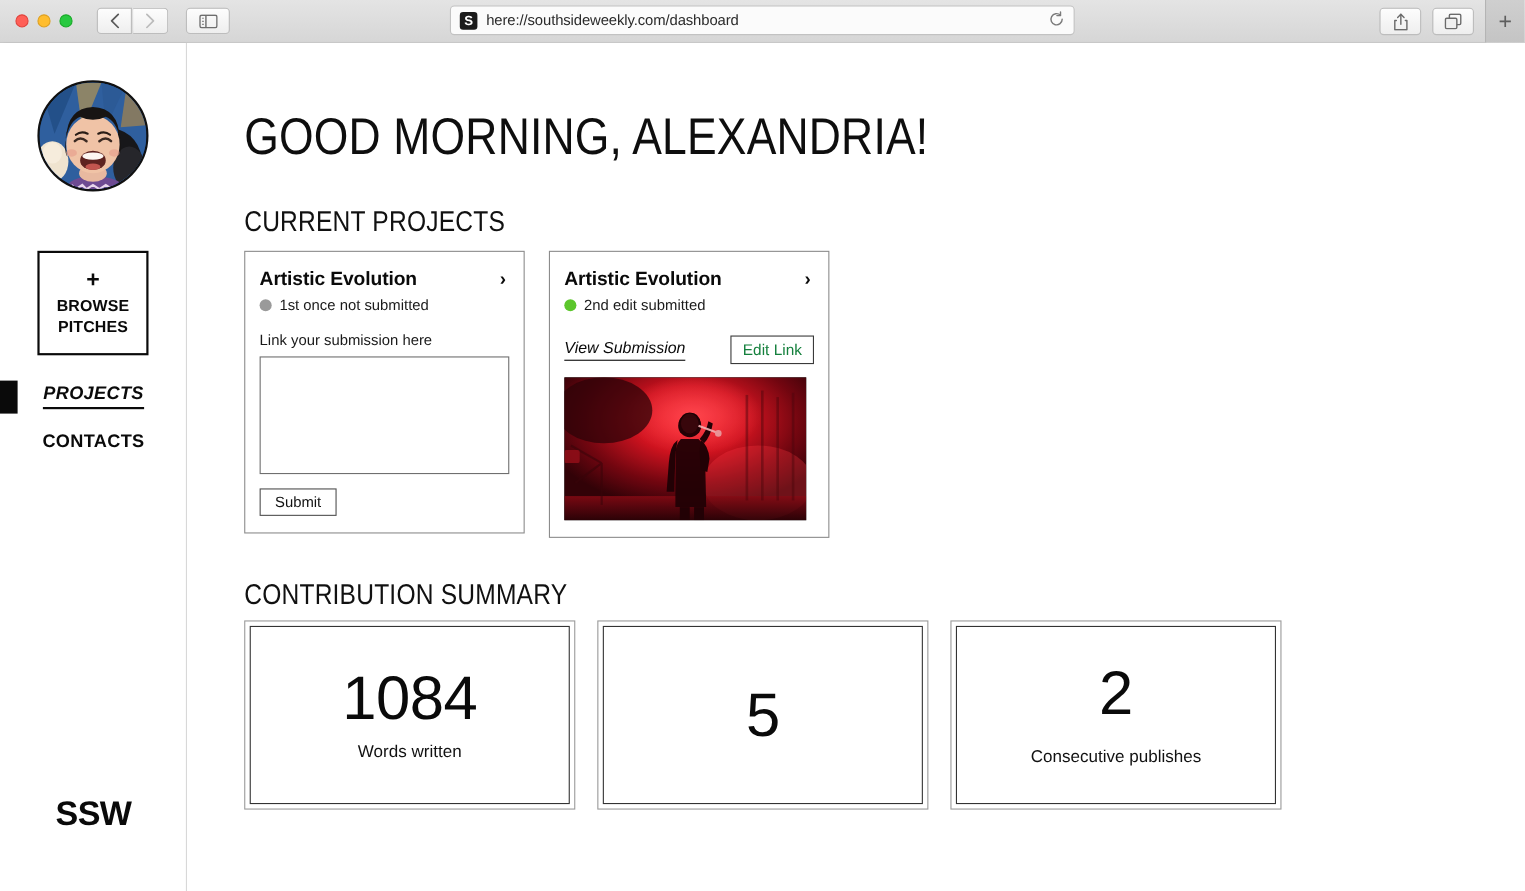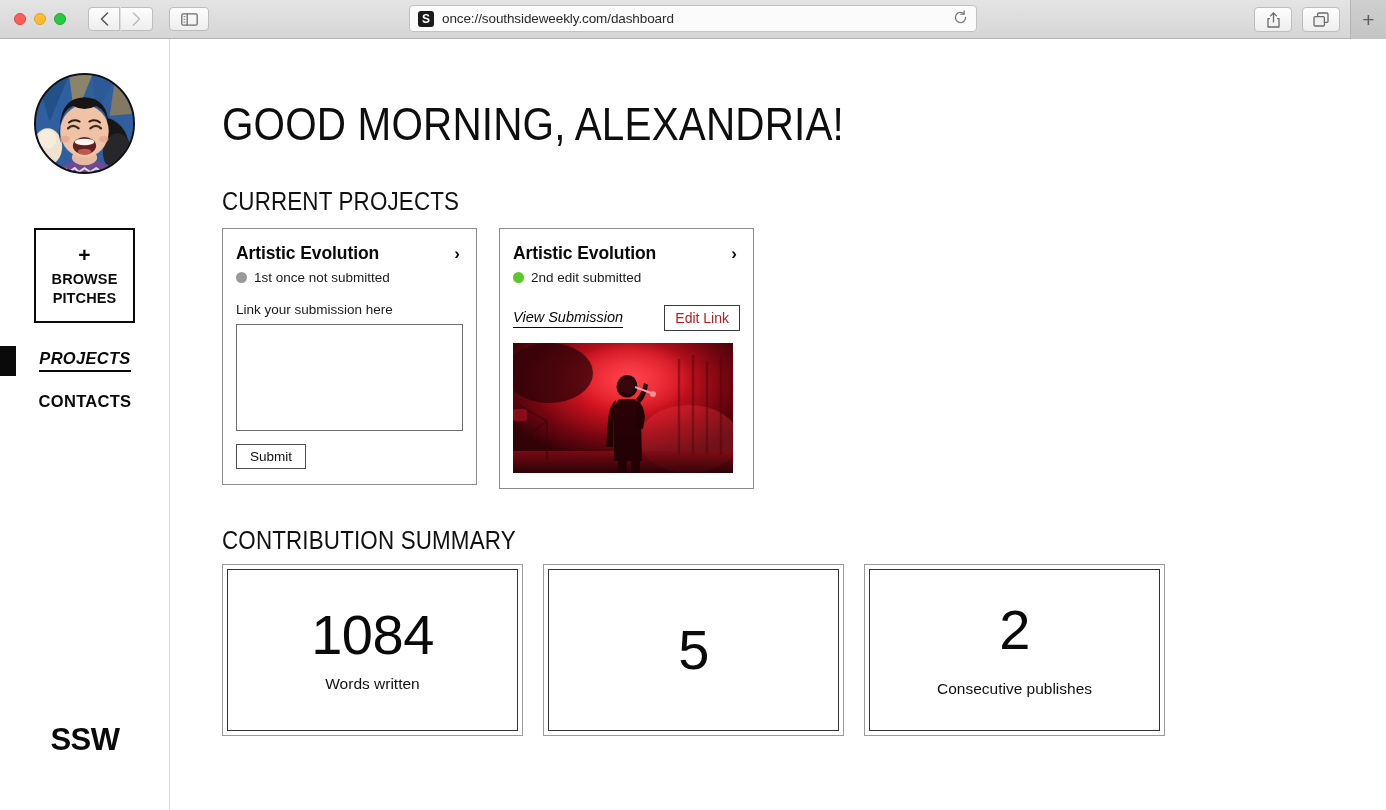--- a/index.html
+++ b/index.html
@@ -363,21 +363,21 @@
     border-bottom: 1.5px solid #0a0a0a;
     padding-bottom: 2px;
     cursor: pointer;
   }
   .edit-link-btn {
     padding: 4px 10px;
     border: 1.5px solid #3a3a3a;
     background: #ffffff;
     font-family: "Liberation Sans", sans-serif;
     font-size: 14px;
-    color: #b91c1c;
+    color: #15803d;
     cursor: pointer;
   }
   .submission-thumb {
     margin-top: 12px;
     width: 220px;
     height: 130px;
     overflow: hidden;
     background: #130305;
   }
   .submission-thumb svg { display: block; width: 100%; height: 100%; }
@@ -452,21 +452,21 @@
       <rect x="0.8" y="0.8" width="15.4" height="11.4" rx="1.5" fill="none" stroke="#6e6e6e" stroke-width="1.3"></rect>
       <line x1="6.2" y1="0.8" x2="6.2" y2="12.2" stroke="#6e6e6e" stroke-width="1.3"></line>
       <line x1="2.6" y1="3.6" x2="4.4" y2="3.6" stroke="#8d8d8d" stroke-width="1.1"></line>
       <line x1="2.6" y1="6.4" x2="4.4" y2="6.4" stroke="#8d8d8d" stroke-width="1.1"></line>
       <line x1="2.6" y1="9.2" x2="4.4" y2="9.2" stroke="#8d8d8d" stroke-width="1.1"></line>
     </svg>
   </div>
 
   <div class="url-bar">
     <span class="site-badge">S</span>
-    <span class="url-text">once://southsideweekly.com/dashboard</span>
+    <span class="url-text">here://southsideweekly.com/dashboard</span>
     <span class="reload-icon">
       <svg width="15" height="15" viewBox="0 0 15 15">
         <path d="M12.6 7.5 a5.1 5.1 0 1 1 -1.6 -3.7" fill="none" stroke="#7a7a7a" stroke-width="1.3" stroke-linecap="round"></path>
         <path d="M11.1 0.8 L11.1 4.2 L7.8 4.2" fill="none" stroke="#7a7a7a" stroke-width="1.3" stroke-linecap="round" stroke-linejoin="round"></path>
       </svg>
     </span>
   </div>
 
   <div class="chrome-right">
     <div class="chrome-btn">

